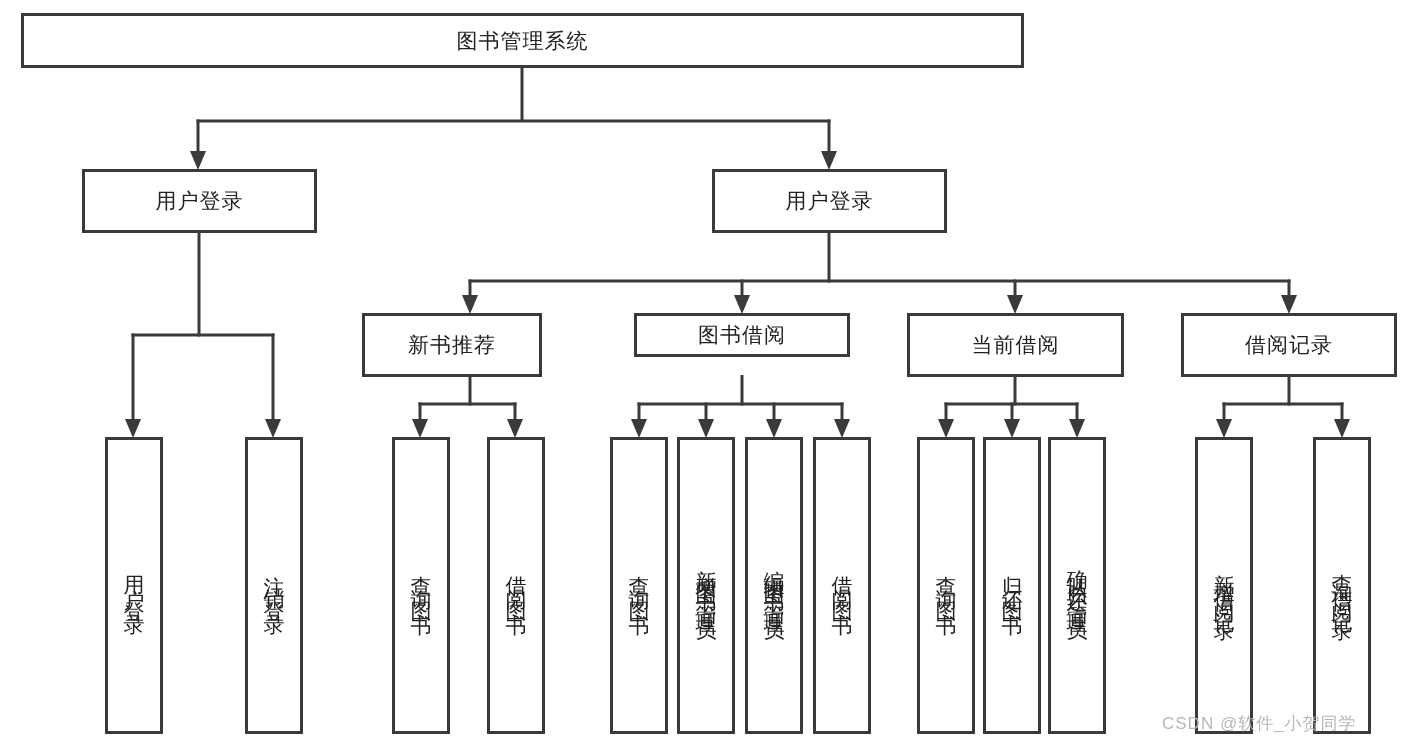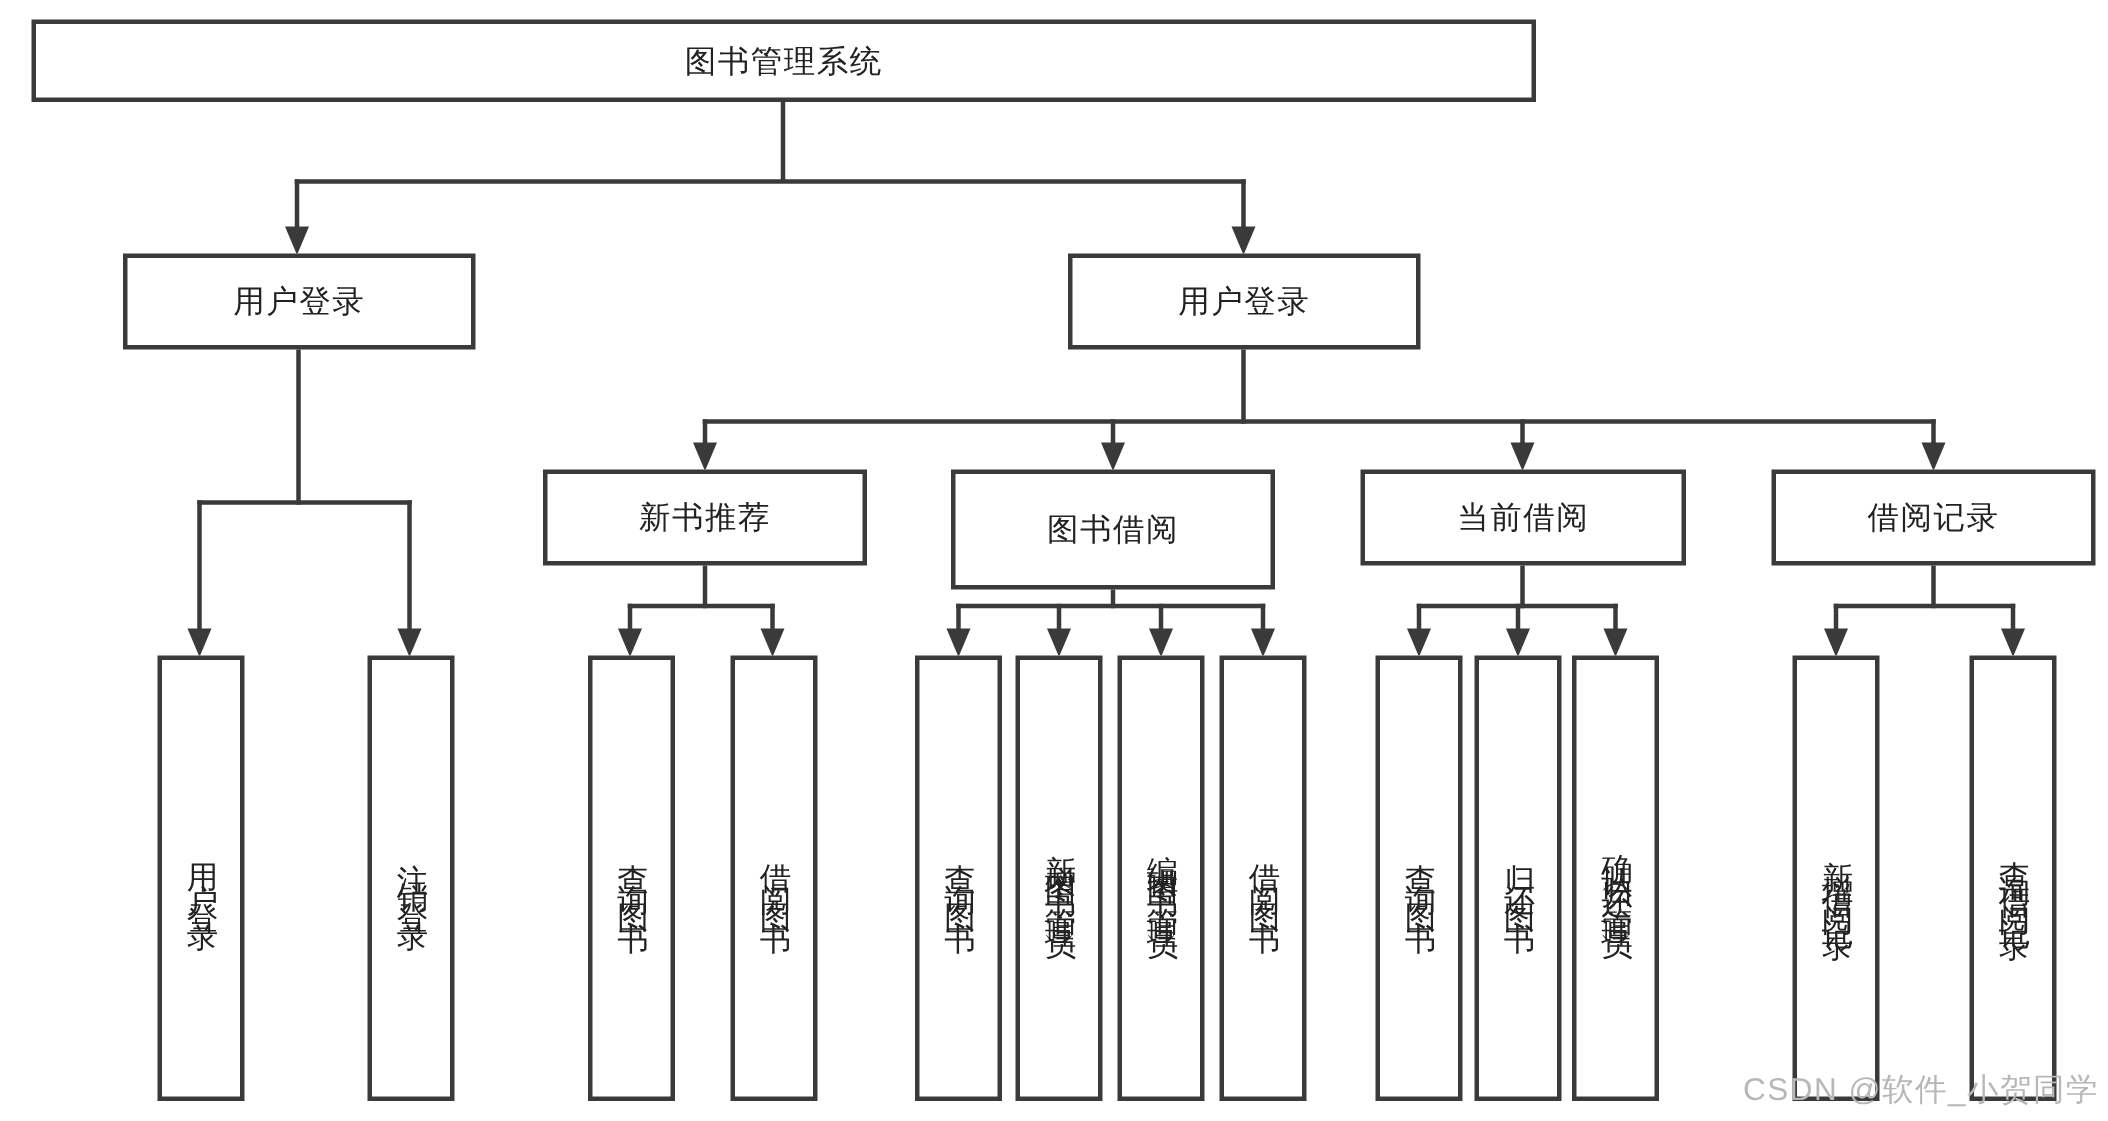--- a/index.html
+++ b/index.html
@@ -35,21 +35,21 @@
     text-orientation: mixed;
     white-space: nowrap;
     color: #222222;
   }
   .len4 { letter-spacing: 0.62em; }
   .len6 { letter-spacing: 0.45em; }
   .len9 { letter-spacing: 0.34em; }
   #watermark {
     position: absolute;
     left: 1162px; top: 712px;
-    font-size: 21px;
+    font-size: 17px;
     color: #b7b7b7;
     letter-spacing: 1px;
     white-space: nowrap;
     z-index: 5;
   }
 </style>
 </head>
 <body>
 
 <div id="stage">
@@ -128,24 +128,24 @@
     <span>图书管理系统</span>
   </div>
 
   <div class="node hbox" style="left:82px; top:169px; width:235px; height:64px;">
     <span>用户登录</span>
   </div>
   <div class="node hbox" style="left:712px; top:169px; width:235px; height:64px;">
     <span>用户登录</span>
   </div>
 
-  <div class="node hbox" style="left:362px; top:313px; width:216px; height:64px;">
+  <div class="node hbox" style="left:362px; top:313px; width:180px; height:64px;">
     <span>新书推荐</span>
   </div>
-  <div class="node hbox" style="left:634px; top:313px; width:216px; height:80px;">
+  <div class="node hbox" style="left:634px; top:313px; width:216px; height:44px;">
     <span>图书借阅</span>
   </div>
   <div class="node hbox" style="left:1181px; top:313px; width:216px; height:64px;">
     <span>借阅记录</span>
   </div>
   <div class="node hbox" style="left:907px; top:313px; width:217px; height:64px;">
     <span>当前借阅</span>
   </div>
 
   <div class="node vbox" style="left:105px; top:437px; width:58px; height:297px;">

